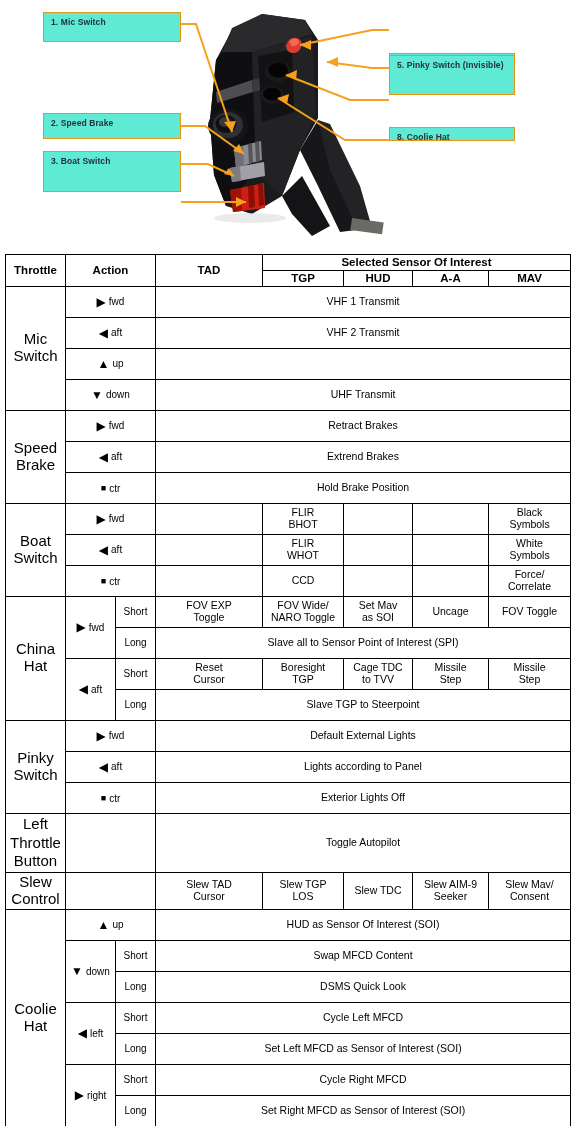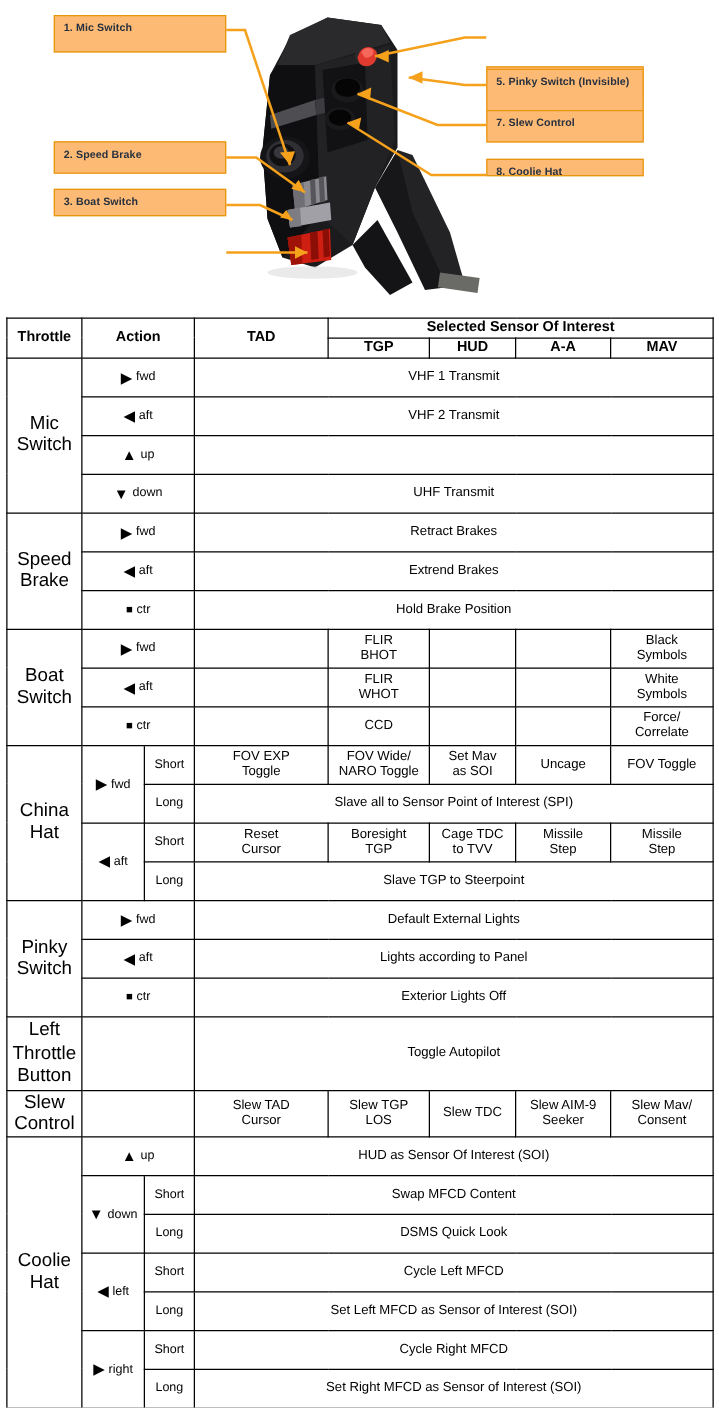--- a/index.html
+++ b/index.html
@@ -8,21 +8,21 @@
     font-family:"Liberation Sans","DejaVu Sans",sans-serif;
     color:#000;
   }
 
   
   #diagram{position:relative;width:575px;height:240px;background:#fff;}
 
   .callout{
     position:absolute;
     border:1.5px solid #E8960C;
-    background:#fdba74;
+    background:#5eead4;
     box-sizing:border-box;
     font-size:8.5px;
     font-weight:bold;
     color:#26303E;
     letter-spacing:.1px;
     padding:4px 0 0 7px;
   }
   .leadsvg{position:absolute;left:0;top:0;width:575px;height:240px;pointer-events:none;}
 
   
@@ -144,36 +144,33 @@
   </svg>
 
   <div class="callout" style="left:43px;top:12px;width:138px;height:30px;">
     <span>1. Mic Switch</span>
   </div>
 
   <div class="callout" style="left:43px;top:113px;width:138px;height:26px;">
     <span>2. Speed Brake</span>
   </div>
 
-  <div class="callout" style="left:43px;top:151px;width:138px;height:22px;">
+  <div class="callout" style="left:43px;top:151px;width:138px;height:41px;">
     <span>3. Boat Switch</span>
   </div>
 
 
   <div class="callout" style="left:389px;top:17px;width:126px;height:26px;margin-top:36px;">
     <span>6. Left Throttle Button</span>
   </div>
 
   <div class="callout" style="left:389px;top:55px;width:126px;height:40px;">
     <span>5. Pinky Switch (Invisible)</span>
   </div>
 
-  <div class="callout" style="left:389px;top:88px;width:126px;height:26px;">
-    <span>7. Slew Control</span>
-  </div>
 
   <div class="callout" style="left:389px;top:127px;width:126px;height:14px;">
     <span>8. Coolie Hat</span>
   </div>
 </div>
 
 <div id="tbl-wrap">
 <table class="hotas">
   <colgroup>
     <col style="width:60px">

